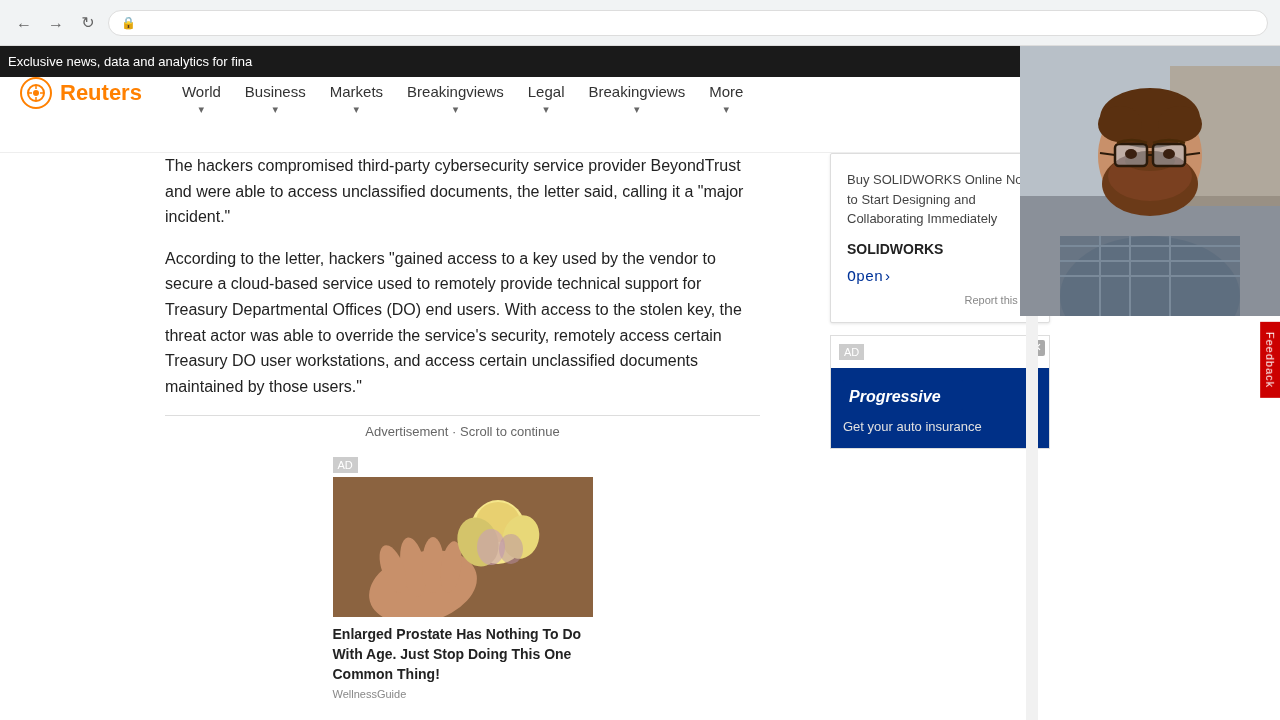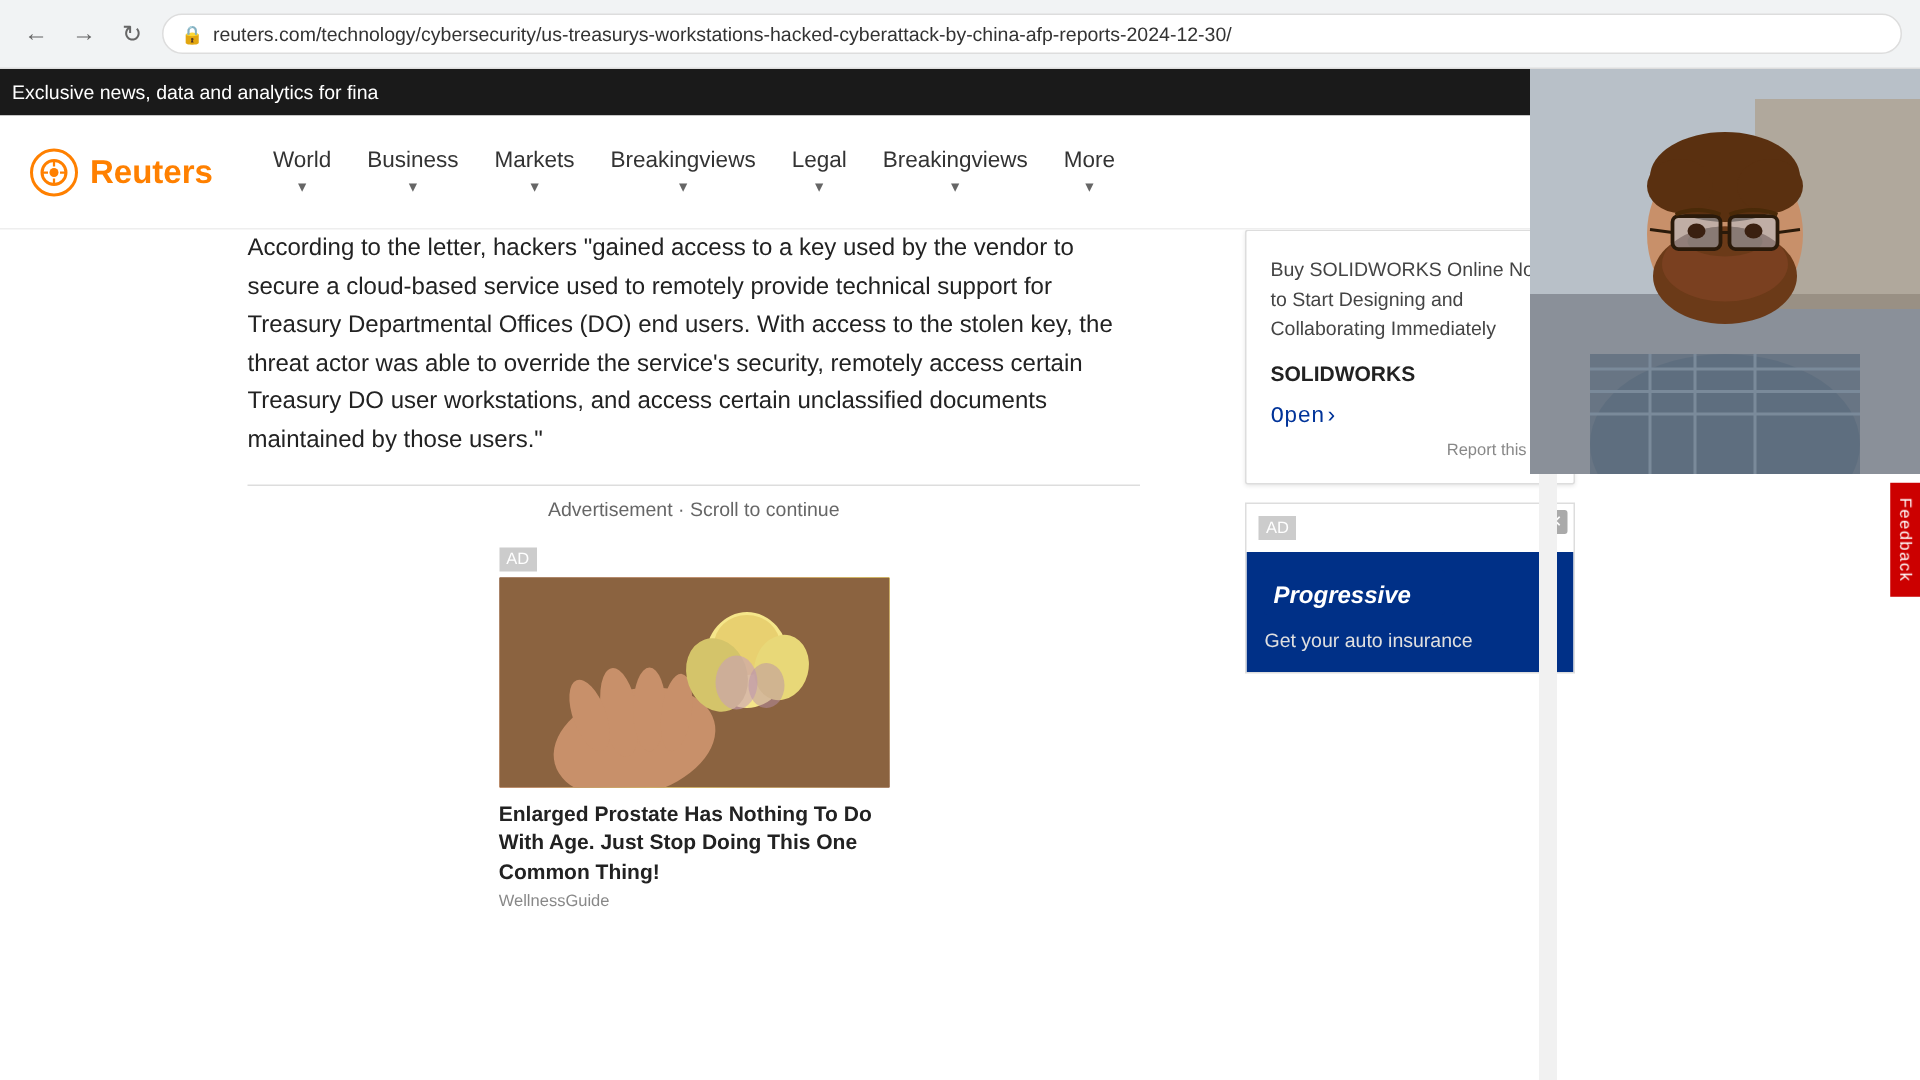--- a/index.html
+++ b/index.html
@@ -43,21 +43,21 @@
       background: #1a1a1a;
       color: #fff;
       padding: 8px;
       font-size: 13px;
       font-weight: 500;
     }
 
     
     .reuters-nav {
       display: flex;
-      align-items: center;
+      align-items: flex-start;
       padding: 0 20px;
       height: 76px;
       border-bottom: 1px solid #eee;
       background: #fff;
       position: relative;
     }
     .reuters-logo {
       display: flex;
       align-items: center;
       gap: 8px;
@@ -349,21 +349,20 @@
   </style>
 </head>
 <body>
 
 <div class="browser-chrome">
   <button class="browser-nav-btn">←</button>
   <button class="browser-nav-btn">→</button>
   <button class="browser-nav-btn">↻</button>
   <div class="browser-address-bar">
     <span class="address-icon">🔒</span>
-    <span>reuters.com/technology/cybersecurity/us-treasurys-workstations-hacked-cyberattack-by-china-afp-reports-2024-12-30/</span>
   </div>
 </div>
 
 <div class="top-banner">
   <span>Exclusive news, data and analytics for fina</span>
 </div>
 
 <nav class="reuters-nav">
   <div class="reuters-logo">
     <div class="reuters-logo-icon">
@@ -413,20 +412,21 @@
   <div class="nav-right">
     <span class="my-news-btn">My News</span>
     <span class="search-icon-btn">🔍</span>
     <button class="sign-in-btn">Sign In</button>
   </div>
 </nav>
 
 <div class="main-content">
 
   <div class="article-area">
+    <p class="article-text">The hackers compromised third-party cybersecurity service provider BeyondTrust and were able to access unclassified documents, the letter said, calling it a "major incident."</p>
     <p class="article-text">According to the letter, hackers "gained access to a key used by the vendor to secure a cloud-based service used to remotely provide technical support for Treasury Departmental Offices (DO) end users. With access to the stolen key, the threat actor was able to override the service's security, remotely access certain Treasury DO user workstations, and access certain unclassified documents maintained by those users."</p>
 
     <hr class="ad-separator">
     <div class="ad-label">Advertisement · Scroll to continue</div>
 
     <div class="article-ad">
       <div>
         <span class="article-ad-badge">AD</span>
       </div>
       <div class="article-ad-img">

